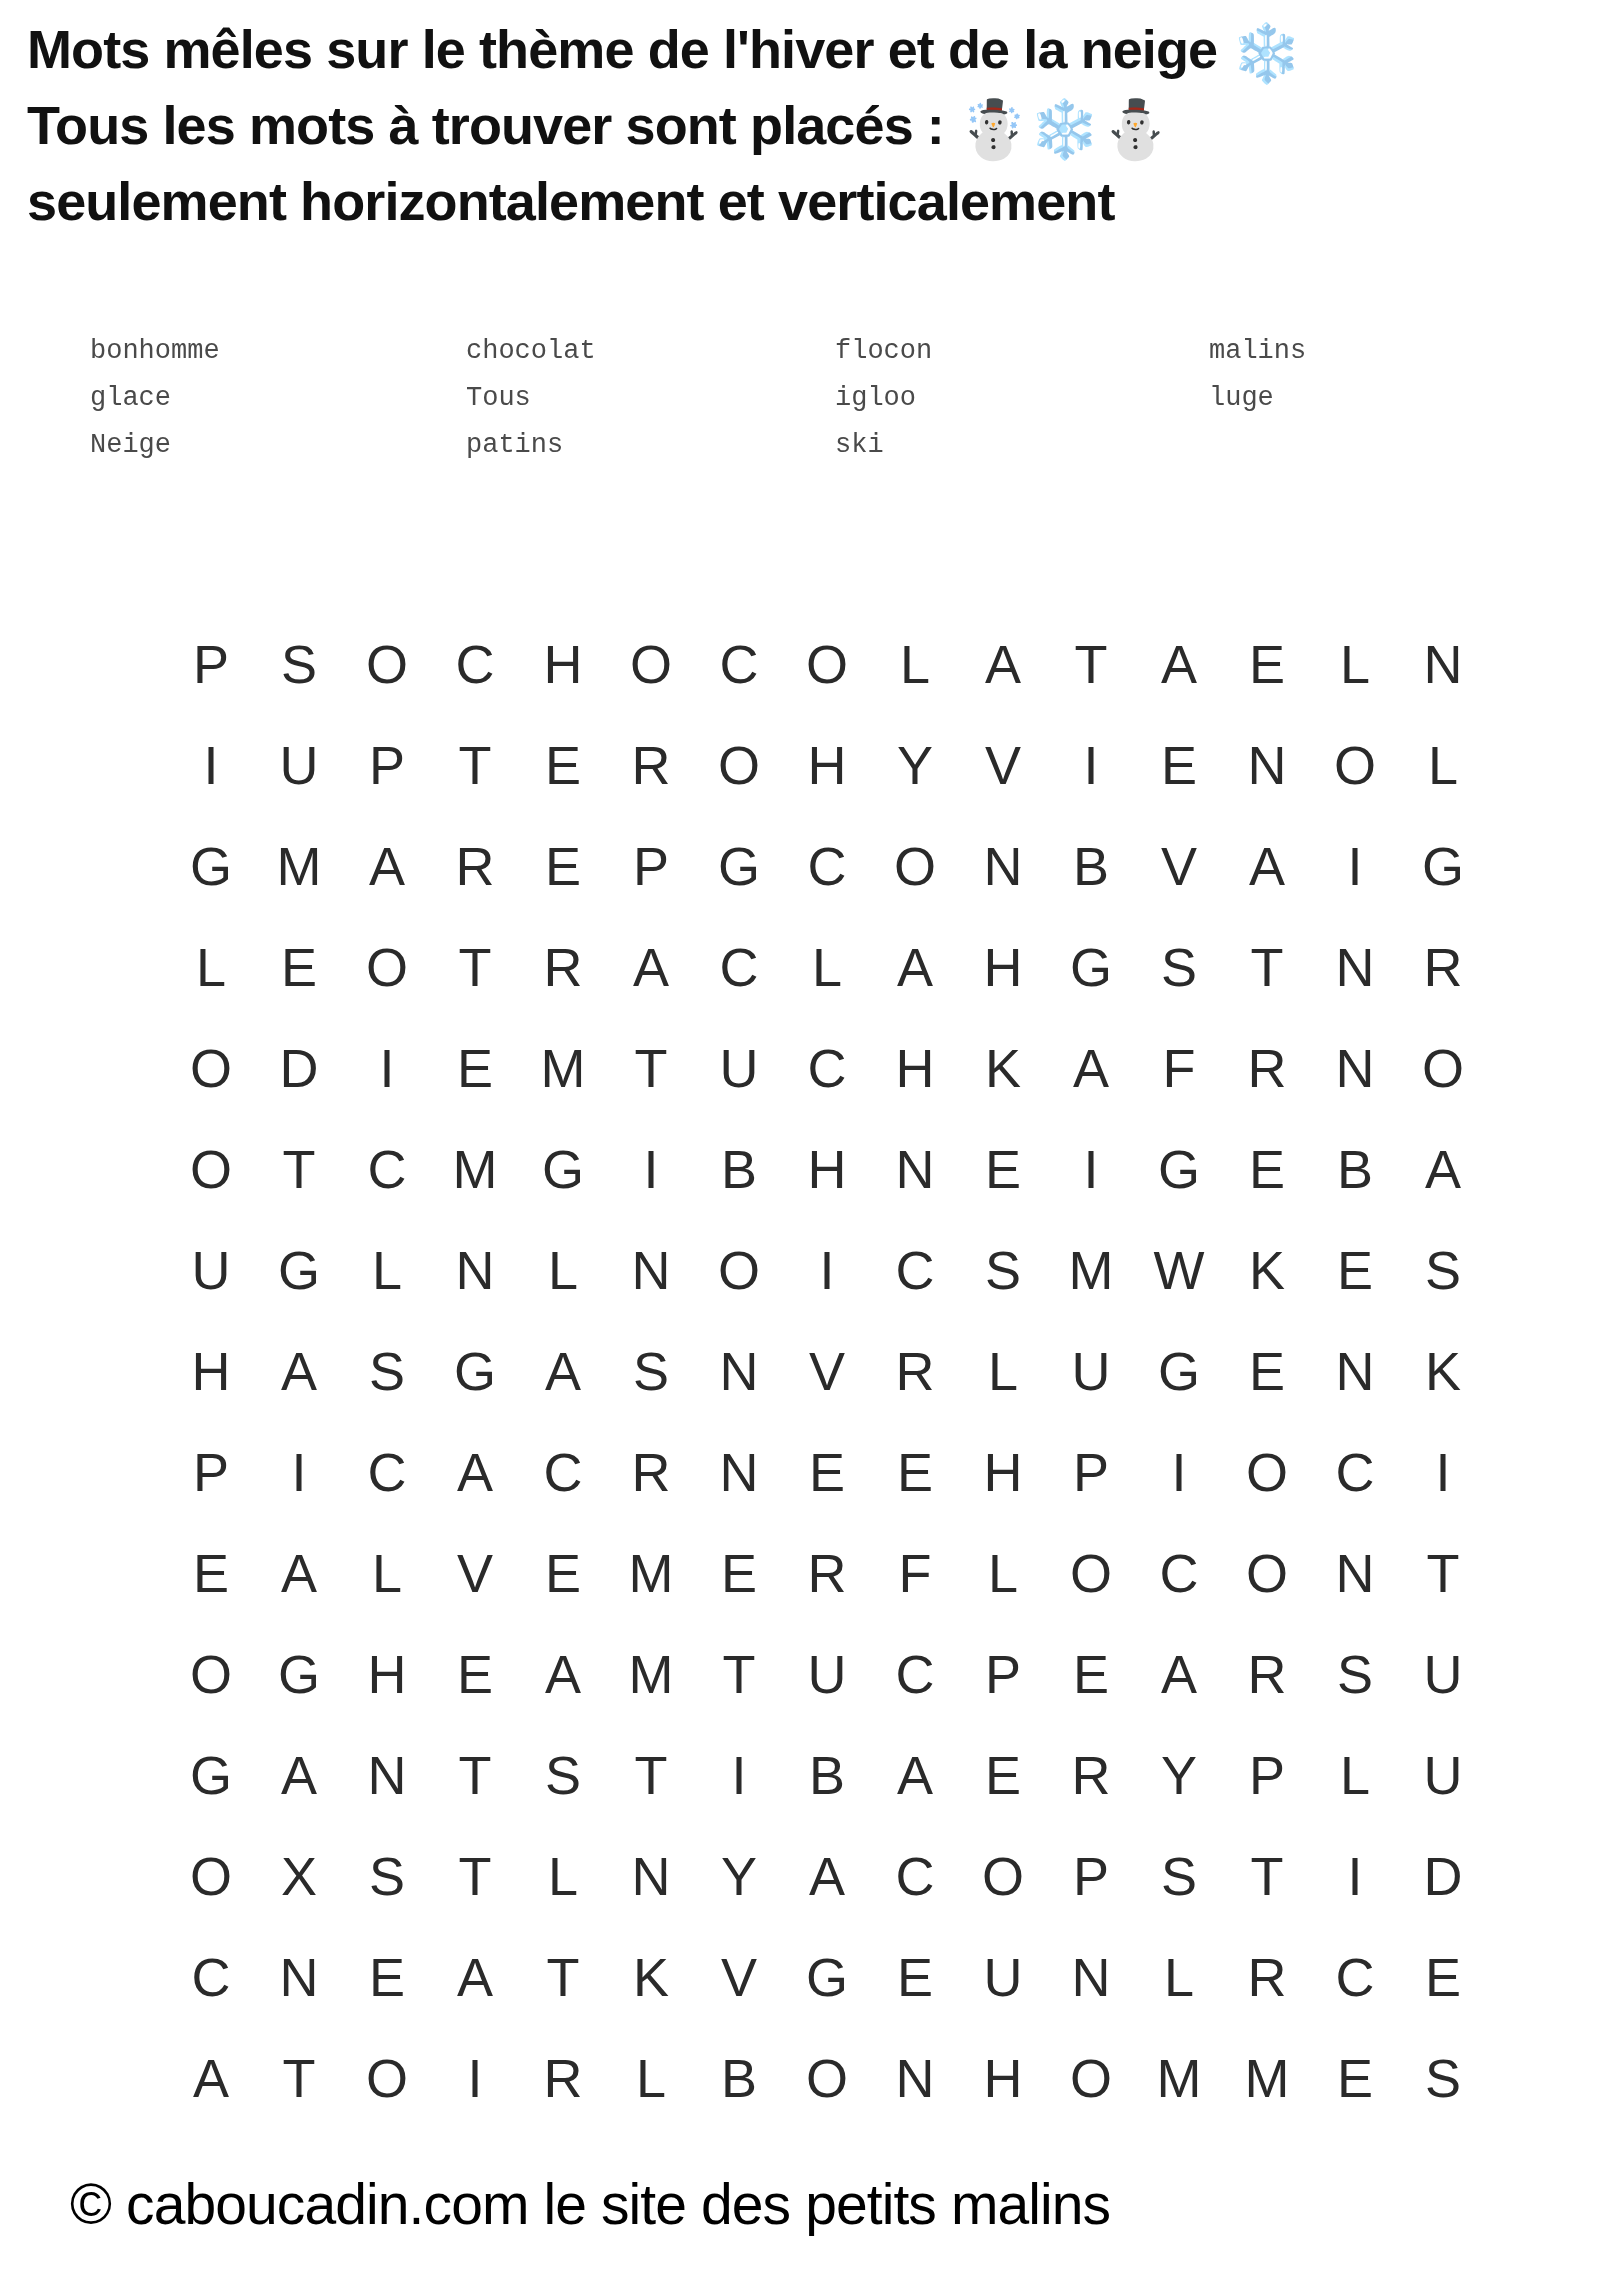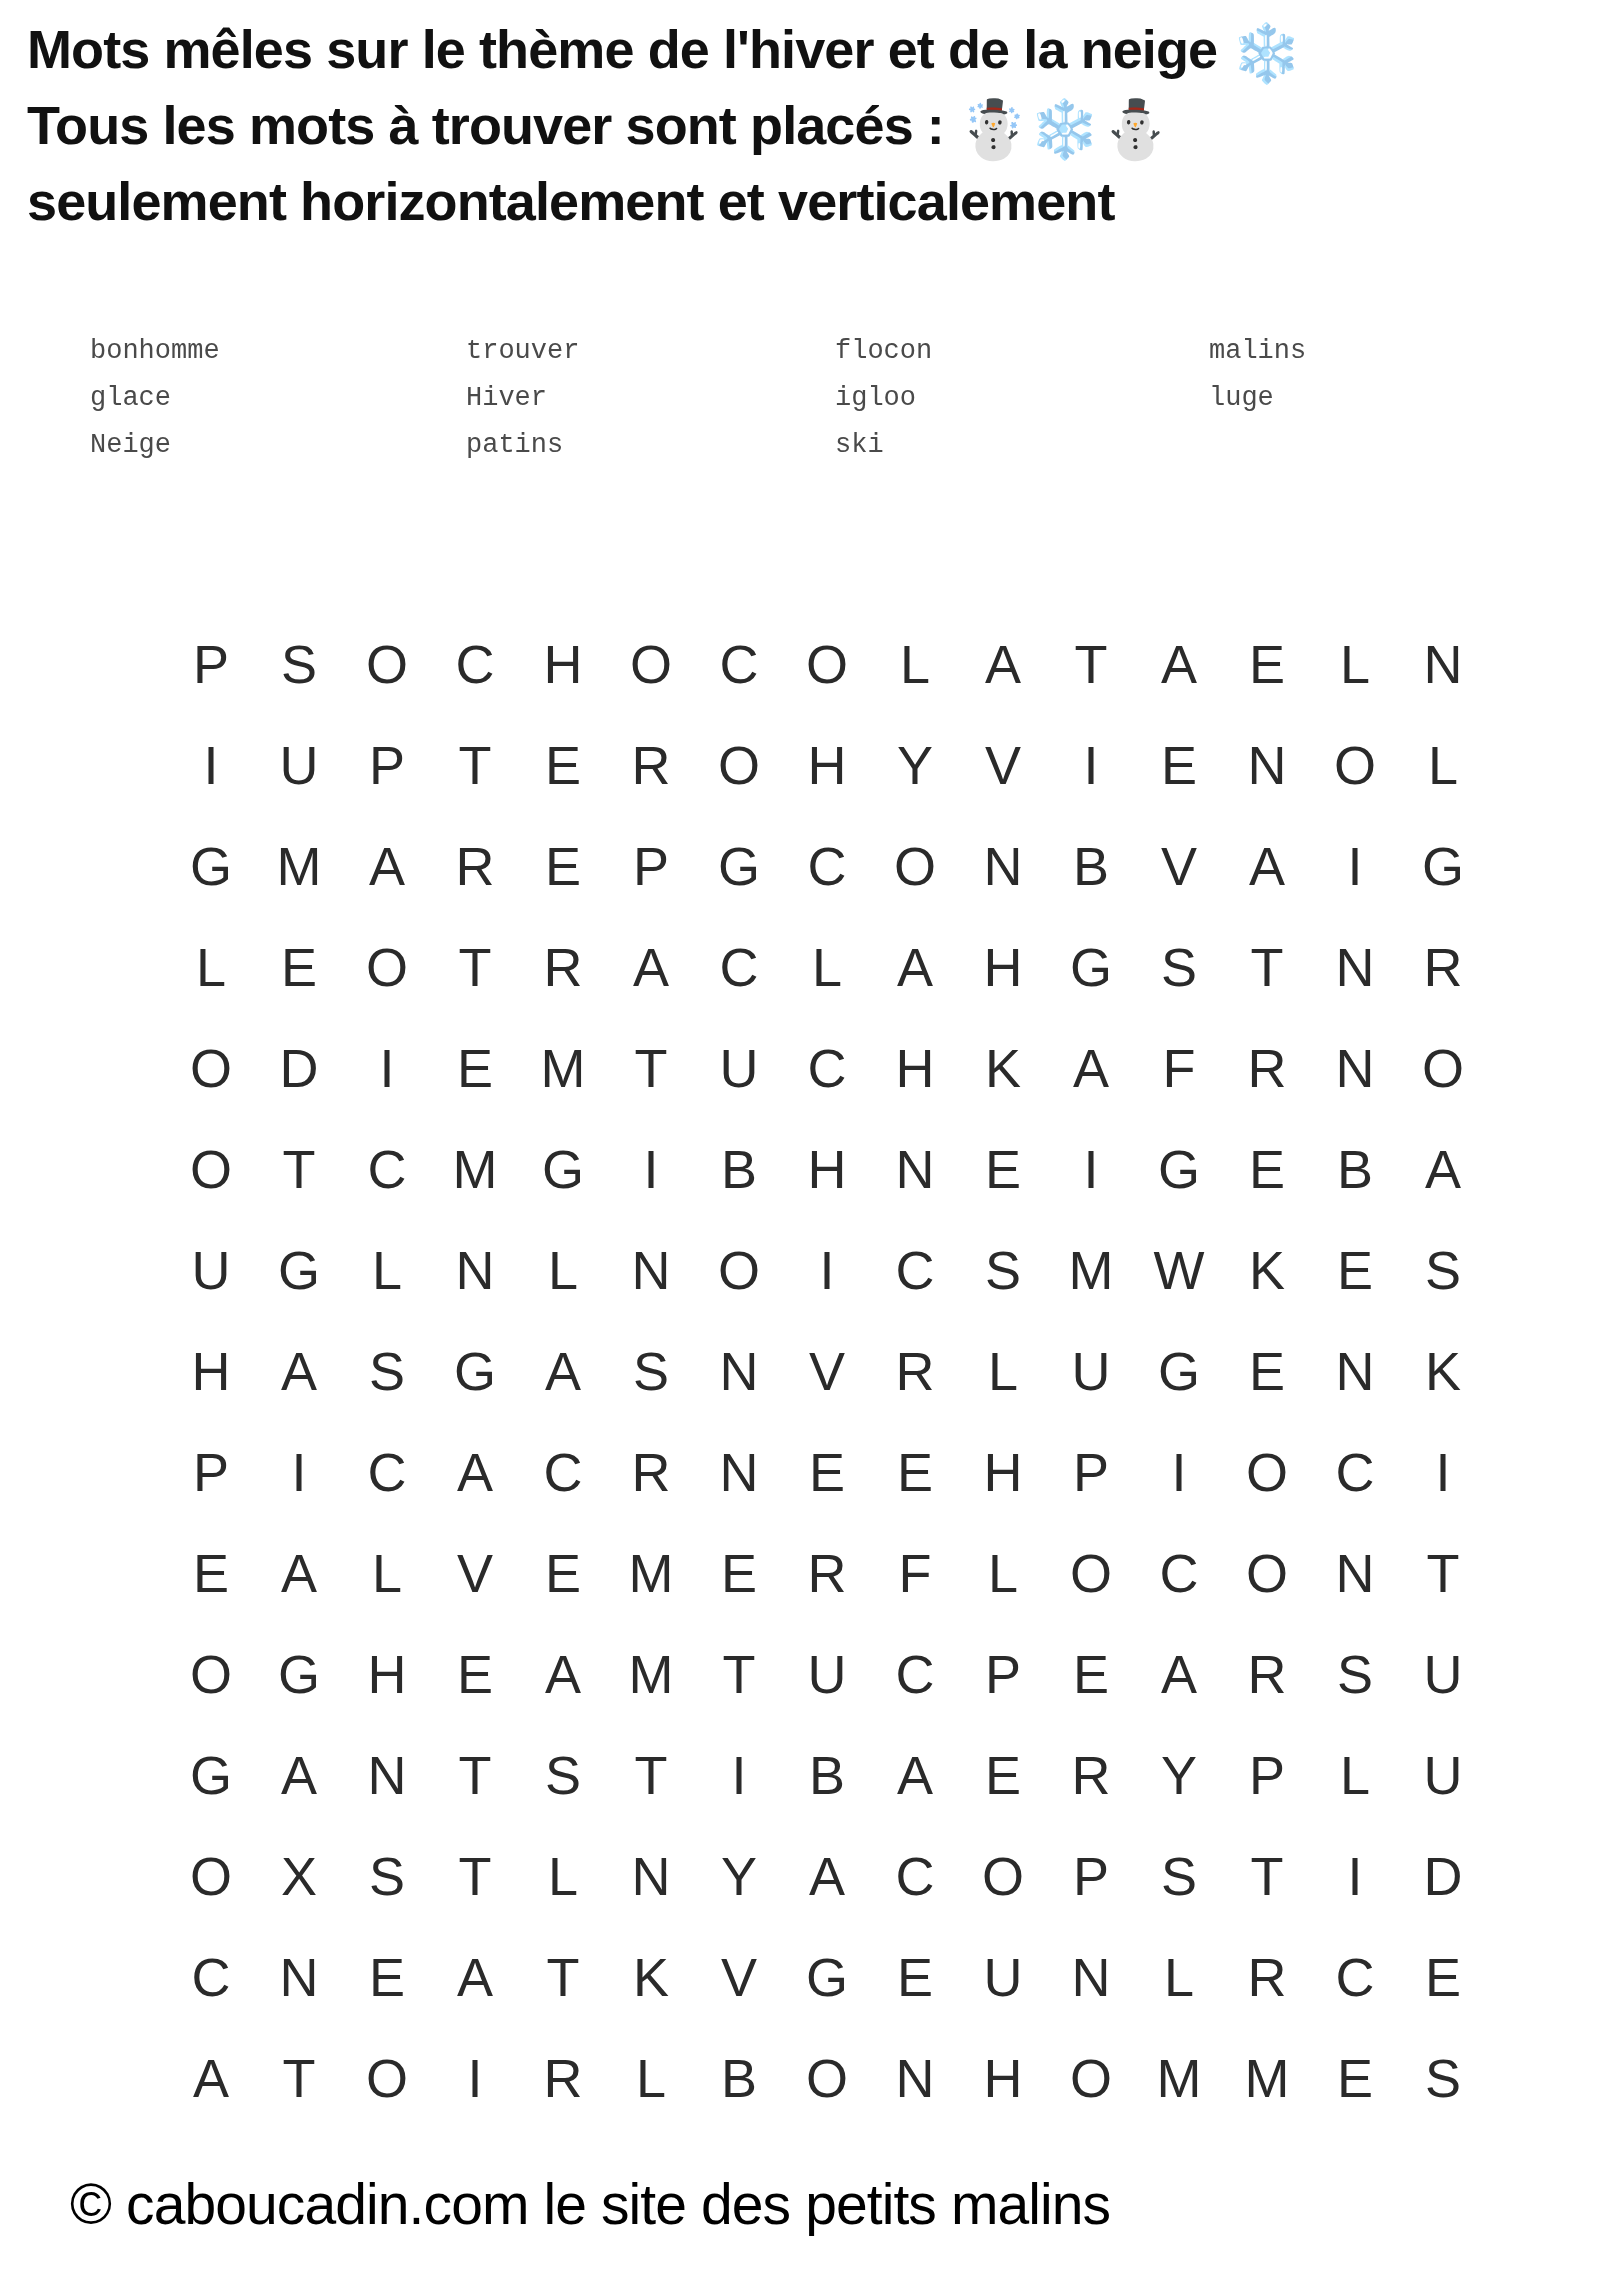--- a/index.html
+++ b/index.html
@@ -82,25 +82,25 @@
 <body>
 
 <div class="title">
   <div><span>Mots mêles sur le thème de l'hiver et de la neige </span><span class="emoji snowflake">❄️</span></div>
   <div><span>Tous les mots à trouver sont placés : </span><span class="emoji snowman">☃️</span><span class="emoji snowflake">❄️</span><span class="emoji snowman">⛄</span></div>
   <div><span>seulement horizontalement et verticalement</span></div>
 </div>
 
 <div class="word-list">
     <span>bonhomme</span>
-    <span>trouver</span>
+    <span>chocolat</span>
     <span>flocon</span>
     <span>malins</span>
     <span>glace</span>
-    <span>Hiver</span>
+    <span>Tous</span>
     <span>igloo</span>
     <span>luge</span>
     <span>Neige</span>
     <span>patins</span>
     <span>ski</span>
   </div>
 
 <div class="letter-grid">
     <div class="grid-row">
       <div class="grid-cell">P</div>

